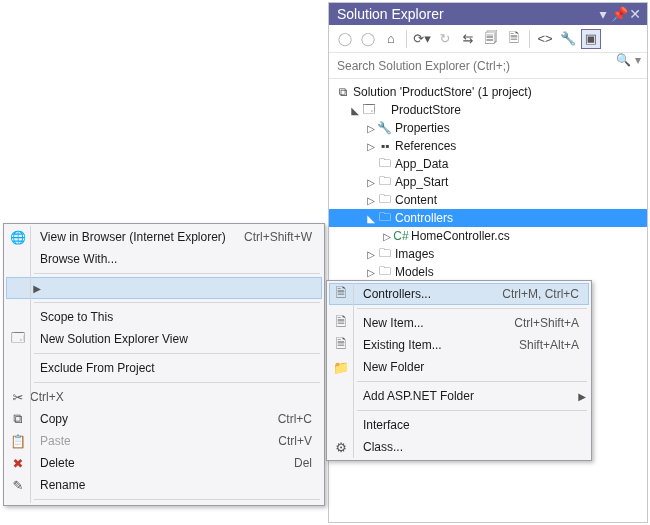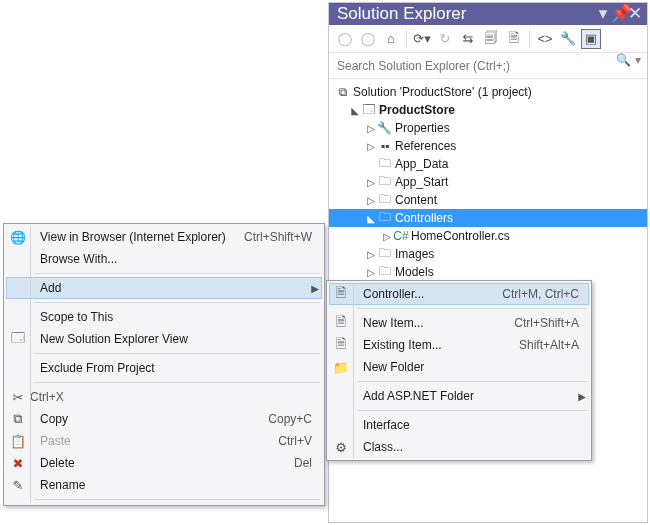--- a/index.html
+++ b/index.html
@@ -26,21 +26,21 @@
     flex-direction: column;
   }
   .se-title {
     background: #5f5f9c;
     color: #fff;
     height: 22px;
     line-height: 22px;
     display: flex;
     align-items: center;
     padding: 0 4px 0 8px;
-    font-size: 17px;
+    font-size: 14px;
   }
   .se-title .spacer { flex: 1; }
   .se-title .cap-ico { width: 16px; text-align: center; cursor: pointer; color: #dcdcee; }
   .se-toolbar {
     height: 28px;
     display: flex;
     align-items: center;
     gap: 3px;
     padding: 0 6px;
     border-bottom: 1px solid #e5e5e9;
@@ -81,21 +81,21 @@
     padding-right: 6px;
   }
   .tree-row .exp {
     width: 12px; text-align: center; color: #555; font-size: 10px;
     cursor: pointer;
   }
   .tree-row .ico {
     width: 16px; text-align: center; color: #444; font-size: 12px;
   }
   .tree-row .lbl { padding-left: 2px; }
-  .tree-row.bold .lbl { font-weight: 700; }
+  .tree-row.bold .lbl { font-weight: 400; margin-left: 12px; }
   .tree-row.selected {
     background: #3399ff;
     color: #fff;
   }
   .tree-row.selected .ico, .tree-row.selected .exp { color: #fff; }
   .ind0{padding-left:6px}.ind1{padding-left:20px}.ind2{padding-left:36px}
   .ind3{padding-left:52px}
 
   .ctx-menu {
     position: absolute;
@@ -223,21 +223,20 @@
       <span class="mlabel">View in Browser (Internet Explorer)</span>
       <span class="mshort">Ctrl+Shift+W</span>
     </div>
     <div class="ctx-row">
       <span class="mico"></span>
       <span class="mlabel">Browse With...</span>
     </div>
     <div class="ctx-sep"></div>
     <div class="ctx-row highlight">
       <span class="mico"></span>
-      <span class="mlabel">Add</span>
       <span class="msub">▶</span>
     </div>
     <div class="ctx-sep"></div>
     <div class="ctx-row">
       <span class="mico"></span>
       <span class="mlabel">Scope to This</span>
     </div>
     <div class="ctx-row">
       <span class="mico">🗔</span>
       <span class="mlabel">New Solution Explorer View</span>
@@ -248,21 +247,21 @@
       <span class="mlabel">Exclude From Project</span>
     </div>
     <div class="ctx-sep"></div>
     <div class="ctx-row">
       <span class="mico">✂</span>
       <span class="mshort">Ctrl+X</span>
     </div>
     <div class="ctx-row">
       <span class="mico">⧉</span>
       <span class="mlabel">Copy</span>
-      <span class="mshort">Copy+C</span>
+      <span class="mshort">Ctrl+C</span>
     </div>
     <div class="ctx-row disabled">
       <span class="mico">📋</span>
       <span class="mlabel">Paste</span>
       <span class="mshort">Ctrl+V</span>
     </div>
     <div class="ctx-row">
       <span class="mico" style="color: rgb(192, 57, 43);">✖</span>
       <span class="mlabel">Delete</span>
       <span class="mshort">Del</span>
@@ -271,21 +270,21 @@
       <span class="mico">✎</span>
       <span class="mlabel">Rename</span>
     </div>
     <div class="ctx-sep"></div>
   </div>
 
 <div class="ctx-menu ctx-sub" id="ctx-sub">
   <div class="ctx-gutter"></div>
 <div class="ctx-row highlight">
       <span class="mico">🗎</span>
-      <span class="mlabel">Controller...</span>
+      <span class="mlabel">Controllers...</span>
       <span class="mshort">Ctrl+M, Ctrl+C</span>
     </div>
     <div class="ctx-sep"></div>
     <div class="ctx-row">
       <span class="mico">🗎</span>
       <span class="mlabel">New Item...</span>
       <span class="mshort">Ctrl+Shift+A</span>
     </div>
     <div class="ctx-row">
       <span class="mico">🗎</span>

